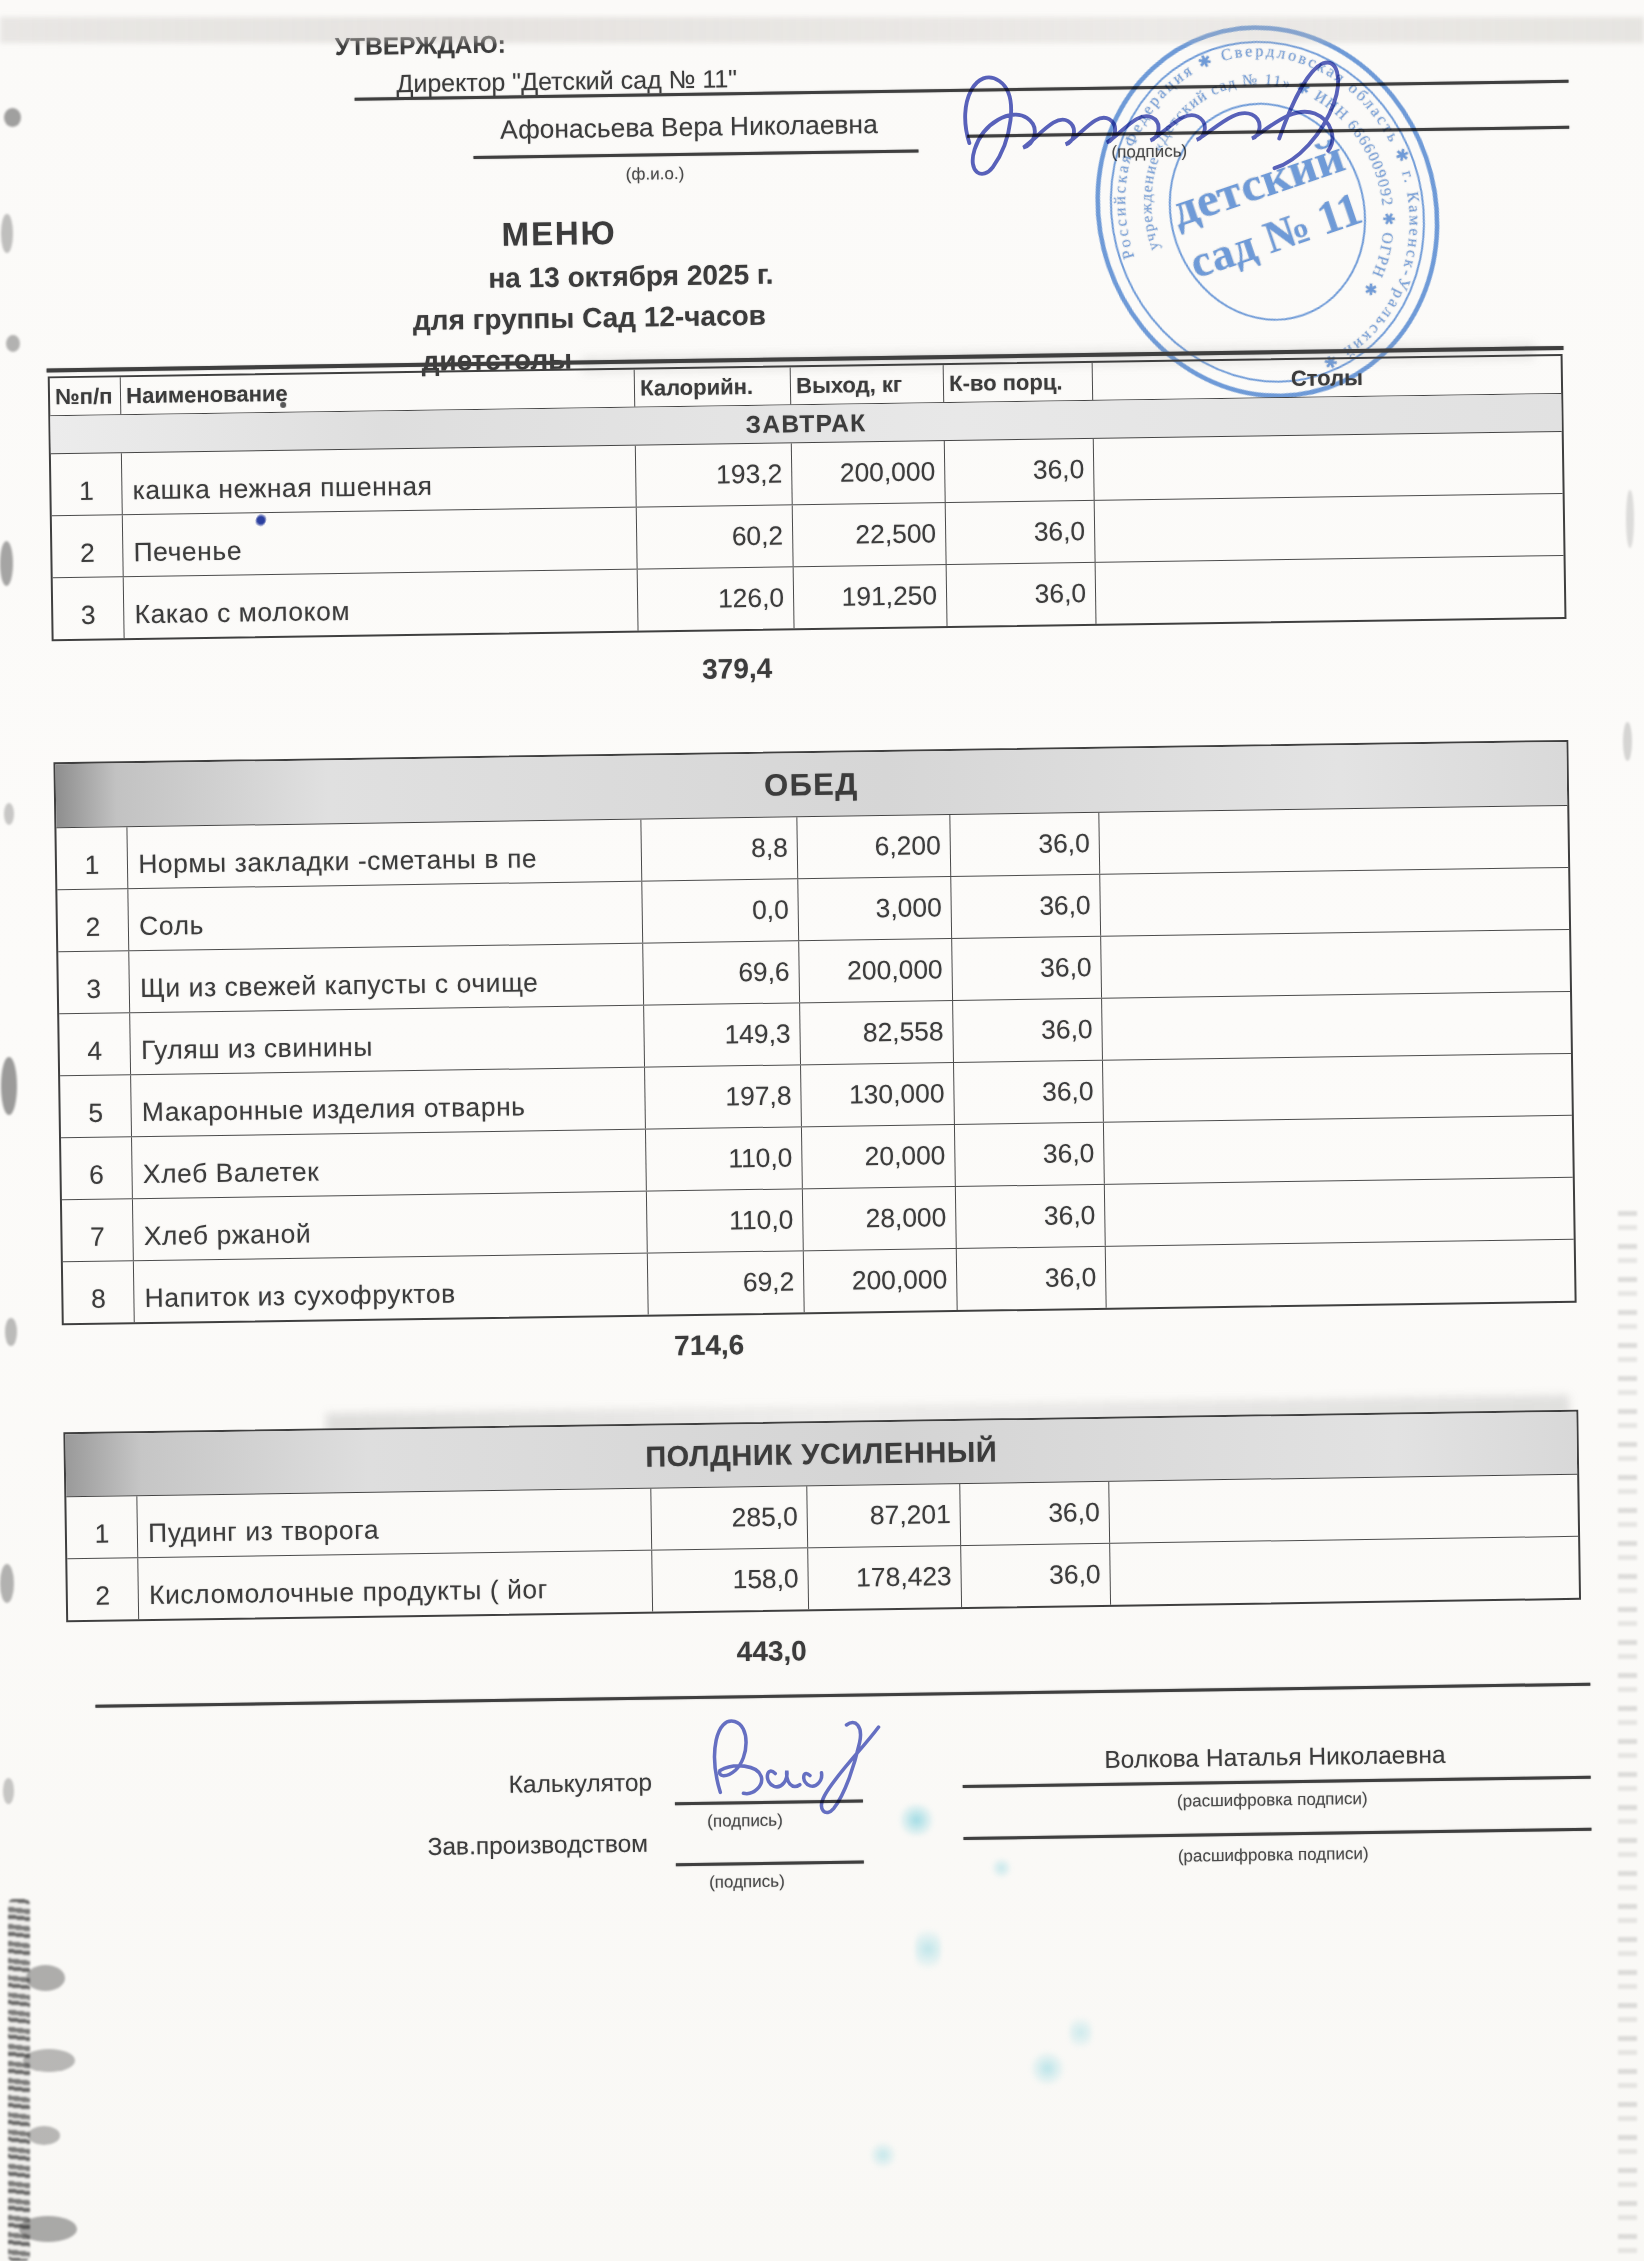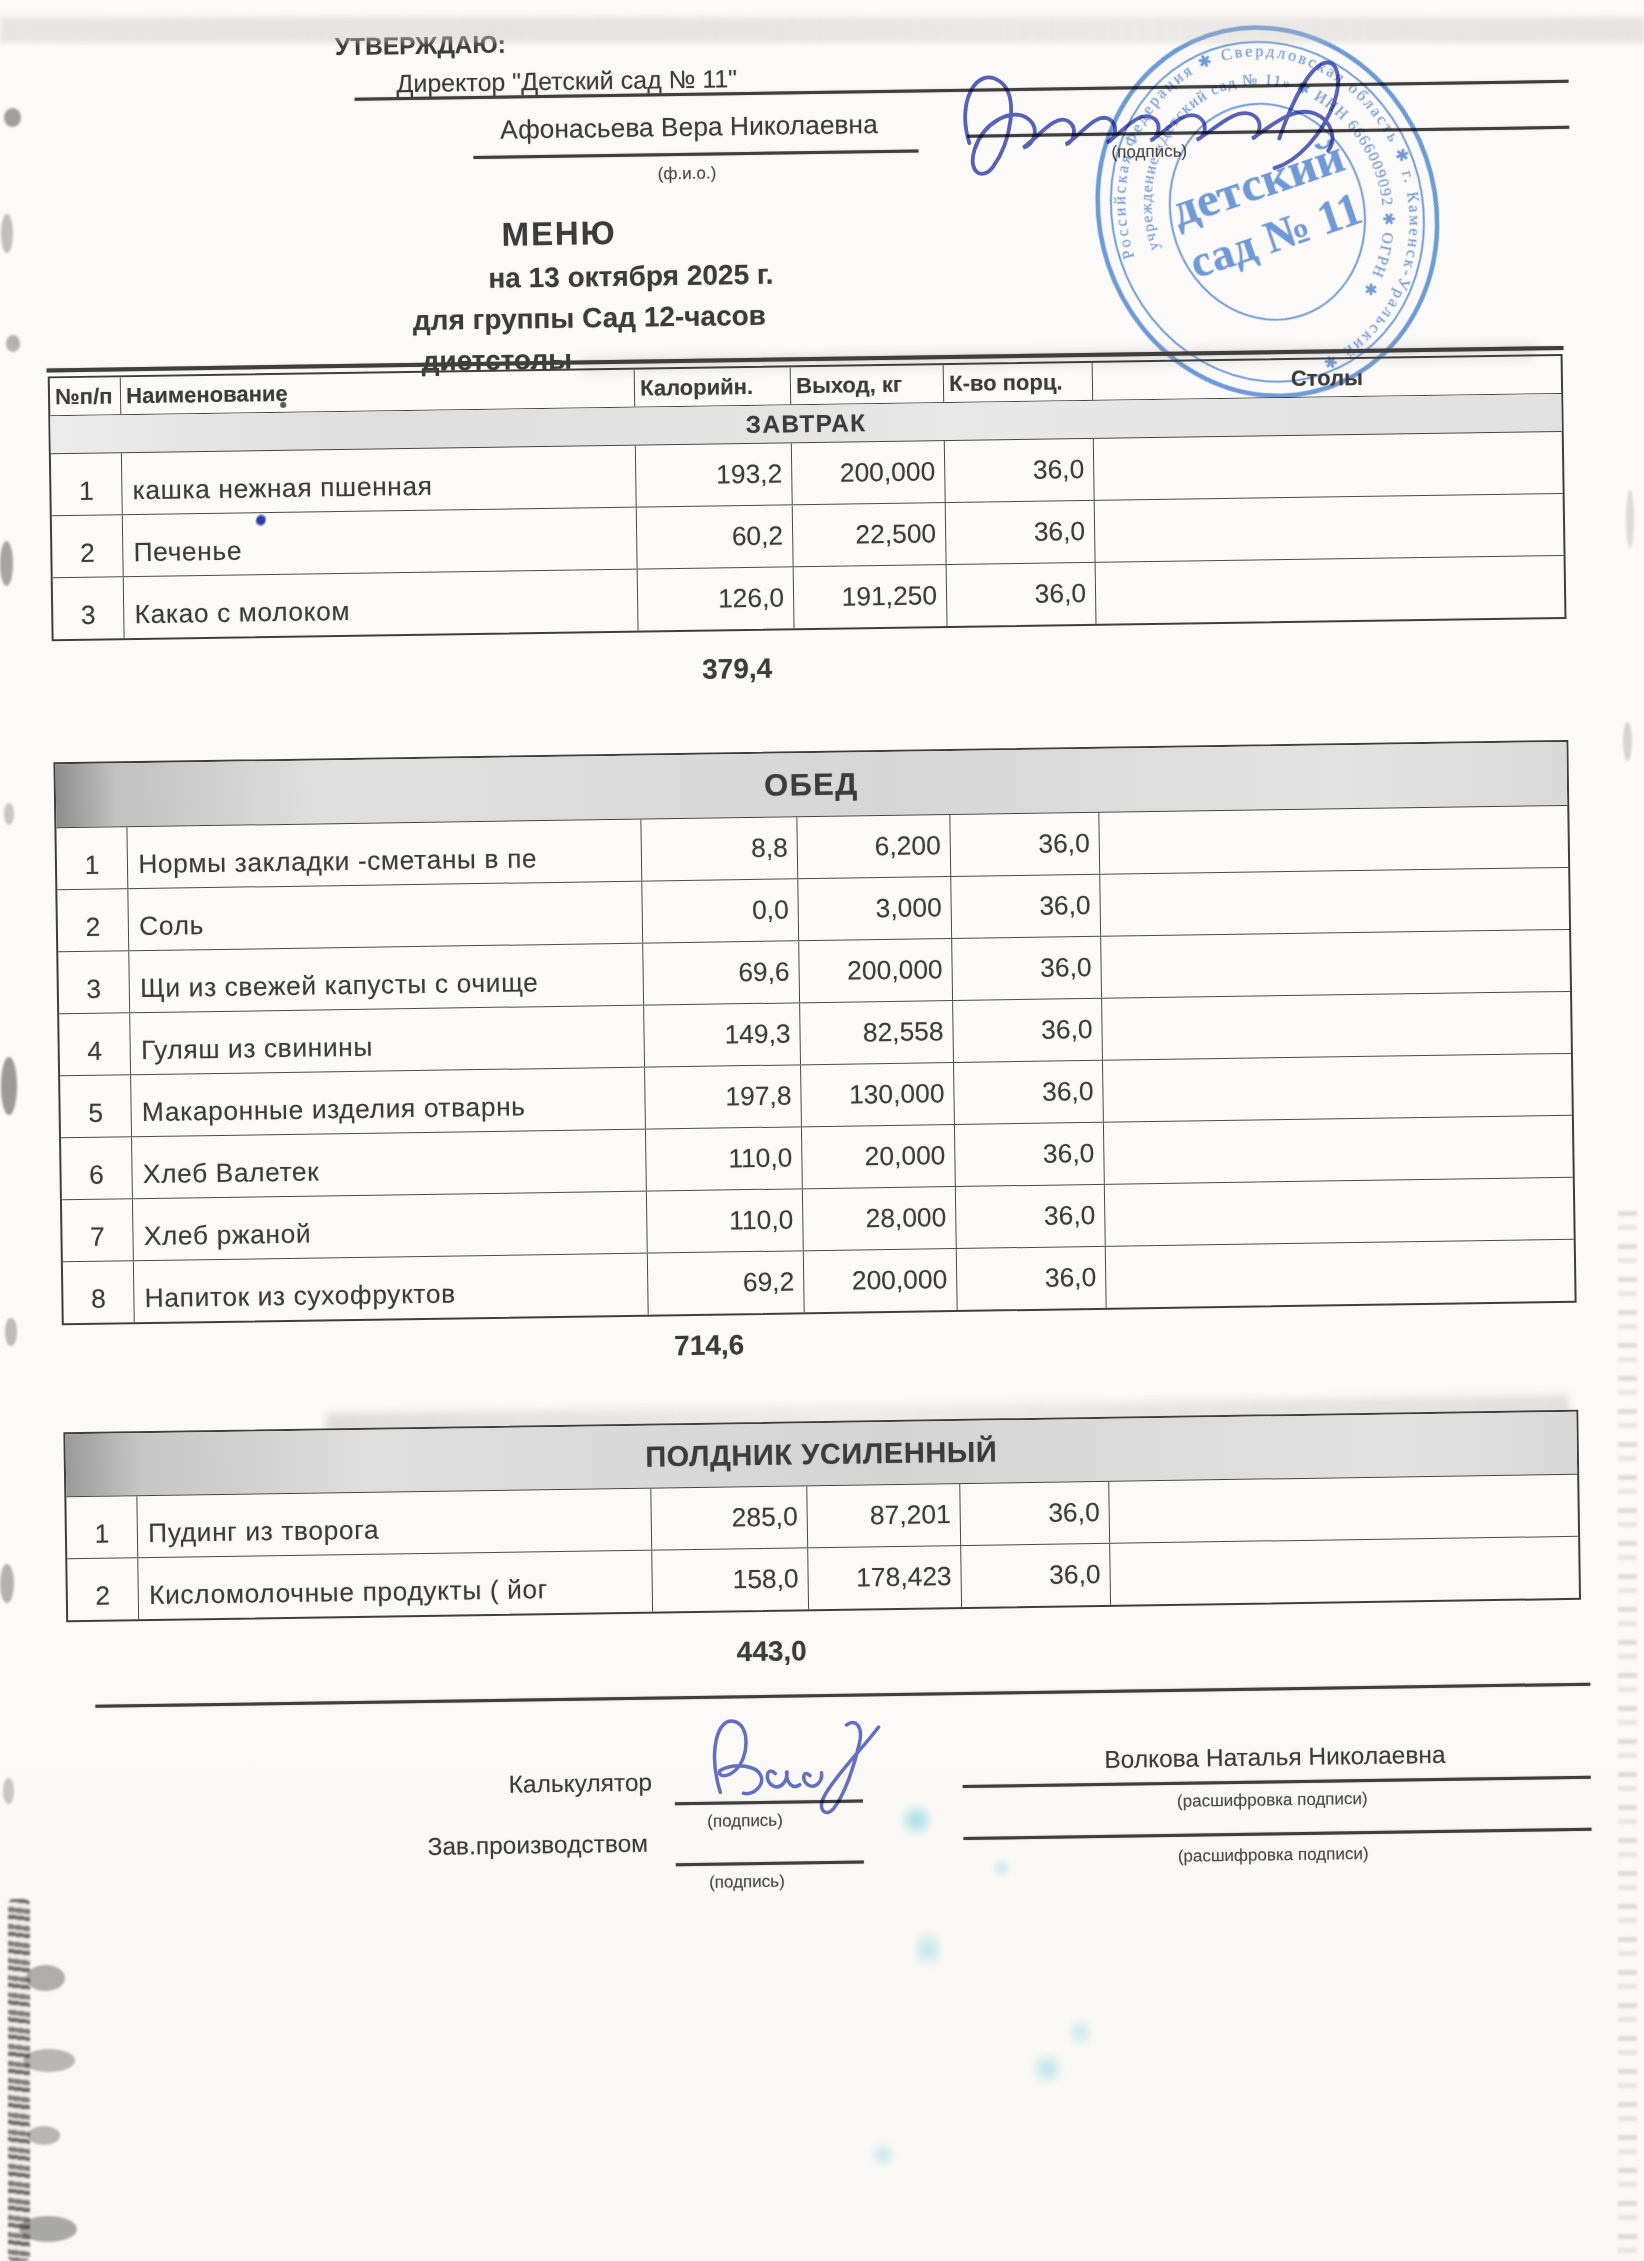--- a/index.html
+++ b/index.html
@@ -51,21 +51,21 @@
 <div class="page">
 
   <div class="doc">
 
     <div class="t b" style="left:351px;top:26px;font-size:24.5px;">УТВЕРЖДАЮ:</div>
     <div class="t" style="left:412px;top:63px;font-size:25px;">Директор  "Детский сад № 11"</div>
     <div class="ln" style="left:370px;top:91px;width:1214px;"></div>
 
     <div class="t" style="left:515px;top:110px;font-size:26.4px;">Афонасьева Вера Николаевна</div>
     <div class="ln" style="left:488px;top:151px;width:445px;"></div>
-    <div class="t sm" style="left:672px;top:162px;">(ф.и.о.)</div>
+    <div class="t sm" style="left:640px;top:162px;">(ф.и.о.)</div>
 
     <div class="ln" style="left:982px;top:137px;width:602px;"></div>
     <div class="t sm" style="left:1126px;top:147px;">(подпись)</div>
 
     <svg viewBox="0 0 650 210" style="position:absolute;left:959px;top:49px;width:419px;height:135px;mix-blend-mode:multiply;">
       <g fill="none" stroke="#4650b2" stroke-width="6" stroke-linecap="round" opacity="0.9">
         <path d="M38,150 C18,84 52,30 86,54 C118,77 102,150 74,188 C58,209 34,196 46,160 C60,118 104,96 128,112 C150,127 138,156 122,158 C146,142 172,106 192,118 C208,128 200,152 188,154 C212,140 236,104 256,116 C272,126 264,150 252,152 C278,136 300,104 322,114 C340,122 332,148 320,150 C346,136 372,102 394,114 C412,124 404,148 392,150 C418,136 452,100 478,112 C497,121 490,147 478,149 C504,134 542,98 576,112 C602,123 610,152 596,170"></path>
         <path d="M520,150 C540,96 566,44 590,34 C612,26 620,58 606,96 C588,144 548,186 512,196"></path>
       </g>
     </svg>

